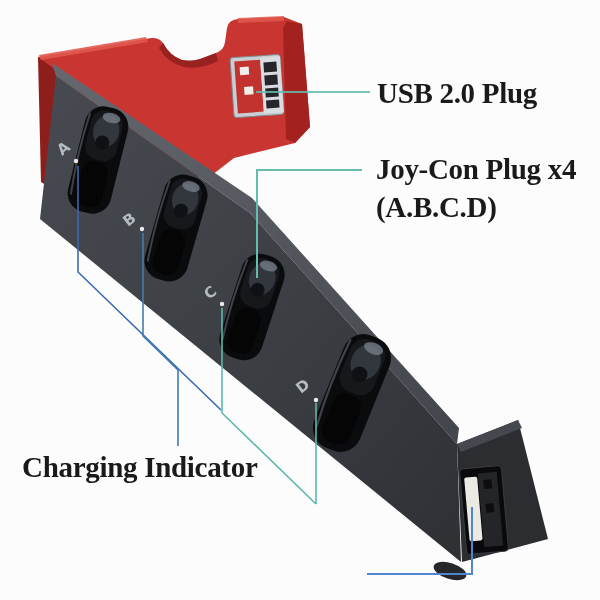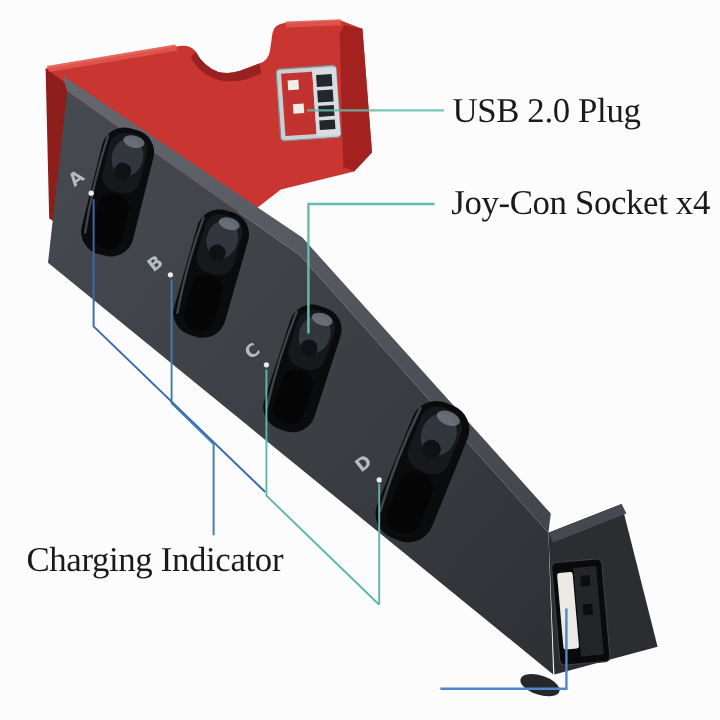--- a/index.html
+++ b/index.html
@@ -11,21 +11,21 @@
   }
   html,body{margin:0;padding:0;}
   body{background:#ffffff;}
   .stage{
     position:relative; width:600px; height:600px; overflow:hidden;
     background:#fcfcfc;
     font-family:"Liberation Serif", serif;
   }
   .stage svg{position:absolute; left:0; top:0;}
   .label{
-    position:absolute; font-weight:normal; font-size:29px; line-height:34px;
+    position:absolute; font-weight:bold; font-size:29px; line-height:34px;
     color:var(--ink); letter-spacing:-0.3px; white-space:nowrap;
   }
   .label .line{display:block;}
   #label-joycon{line-height:38px;}
   .slot-letter{
     font-family:"DejaVu Sans", sans-serif; font-weight:bold; font-size:15px;
     fill:#b6bbc2;
   }
 </style>
 </head>
@@ -135,19 +135,20 @@
     <path d="M 78,166 L 78,272 L 221,410" stroke="var(--ln-blue)" stroke-width="1.6" fill="none"></path>
     <path d="M 143,233 L 143,336 L 178,370 L 178,446" stroke="#3f7cb0" stroke-width="1.6" fill="none"></path>
     <path d="M 222,308 L 222,413 L 316,504" stroke="#5cb8ac" stroke-width="1.6" fill="none"></path>
     <path d="M 316,403 L 316,504" stroke="#5cb8ac" stroke-width="1.6" fill="none"></path>
     <path d="M 367,574 L 472,574 L 472,507" stroke="var(--ln-steel)" stroke-width="2" fill="none"></path>
   </svg>
 
   <div class="label" id="label-usb-plug" style="left:377px; top:76px;">USB 2.0 Plug</div>
 
   <div class="label" id="label-joycon" style="left:376px; top:150px;">
-    <span class="line">Joy-Con Socket x4</span>
+    <span class="line">Joy-Con Plug x4</span>
+    <span class="line">(A.B.C.D)</span>
   </div>
 
   <div class="label" id="label-charging" style="left:22px; top:450px;text-align:center;">Charging Indicator</div>
 
 
 </div>
 
 </body></html>

